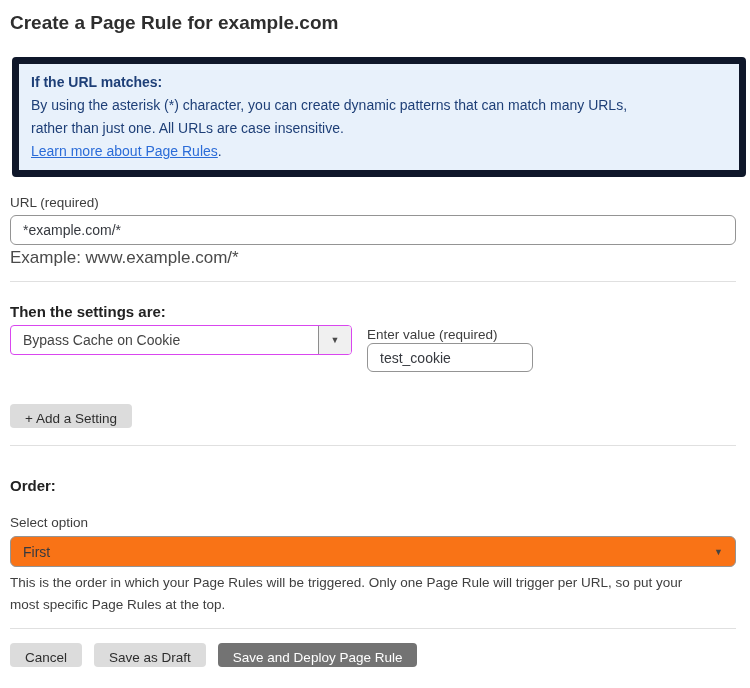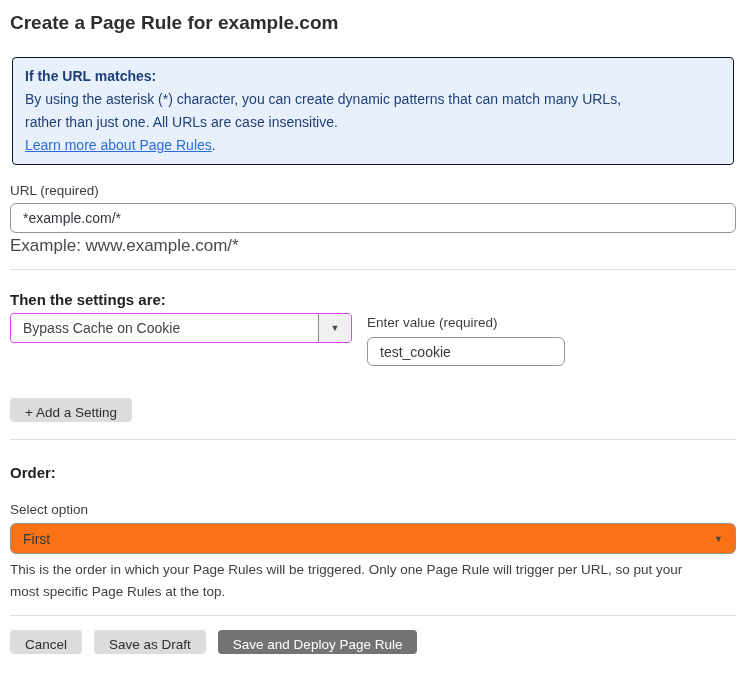--- a/index.html
+++ b/index.html
@@ -20,21 +20,21 @@
     font-weight: 700;
     color: #2e2e2e;
     margin: 12px 0 0 0;
     line-height: 22px;
   }
 
   .info-box {
     margin-top: 23px;
     margin-left: 2px;
     background: #e8f1fb;
-    border: 1px solid #0f172a;
+    border: 7px solid #0f172a;
     border-radius: 4px;
     padding: 7px 14px 7px 12px;
     width: 694px;
     color: #1e3f77;
     font-size: 14px;
     line-height: 23px;
   }
   .info-heading { font-weight: 700; }
   .info-link {
     color: #2b6cd8;
@@ -80,21 +80,21 @@
   .divider-2 { margin-top: 17px; }
   .divider-3 { margin-top: 12px; }
 
   .section-heading {
     font-size: 15px;
     font-weight: 700;
     color: #222222;
     margin-top: 21px;
     line-height: 17px;
   }
-  .order-heading { margin-top: 24px; }
+  .order-heading { margin-top: 31px; }
 
   .settings-row { display: flex; align-items: flex-start; }
   .setting-col { width: 342px; }
   .pick-label { margin-top: 23px; }
   .value-col { margin-left: 15px; margin-top: 7px; }
 
   .select-split {
     margin-top: 5px;
     height: 30px;
     border: 1px solid #d946ef;
@@ -119,21 +119,21 @@
     background: #f0f0f0;
     border-left: 1px solid #8d8d8d;
     display: flex;
     align-items: center;
     justify-content: center;
     font-size: 9px;
     color: #4a4a4a;
     cursor: pointer;
   }
 
-  .value-input { width: 198px; margin-top: 6px; height: 29px; }
+  .value-input { width: 166px; margin-top: 0; height: 29px; }
 
   .btn {
     font-family: inherit;
     font-size: 13.5px;
     border: none;
     border-radius: 4px;
     height: 24px;
     padding: 0 15px;
     cursor: pointer;
     line-height: 30px;

